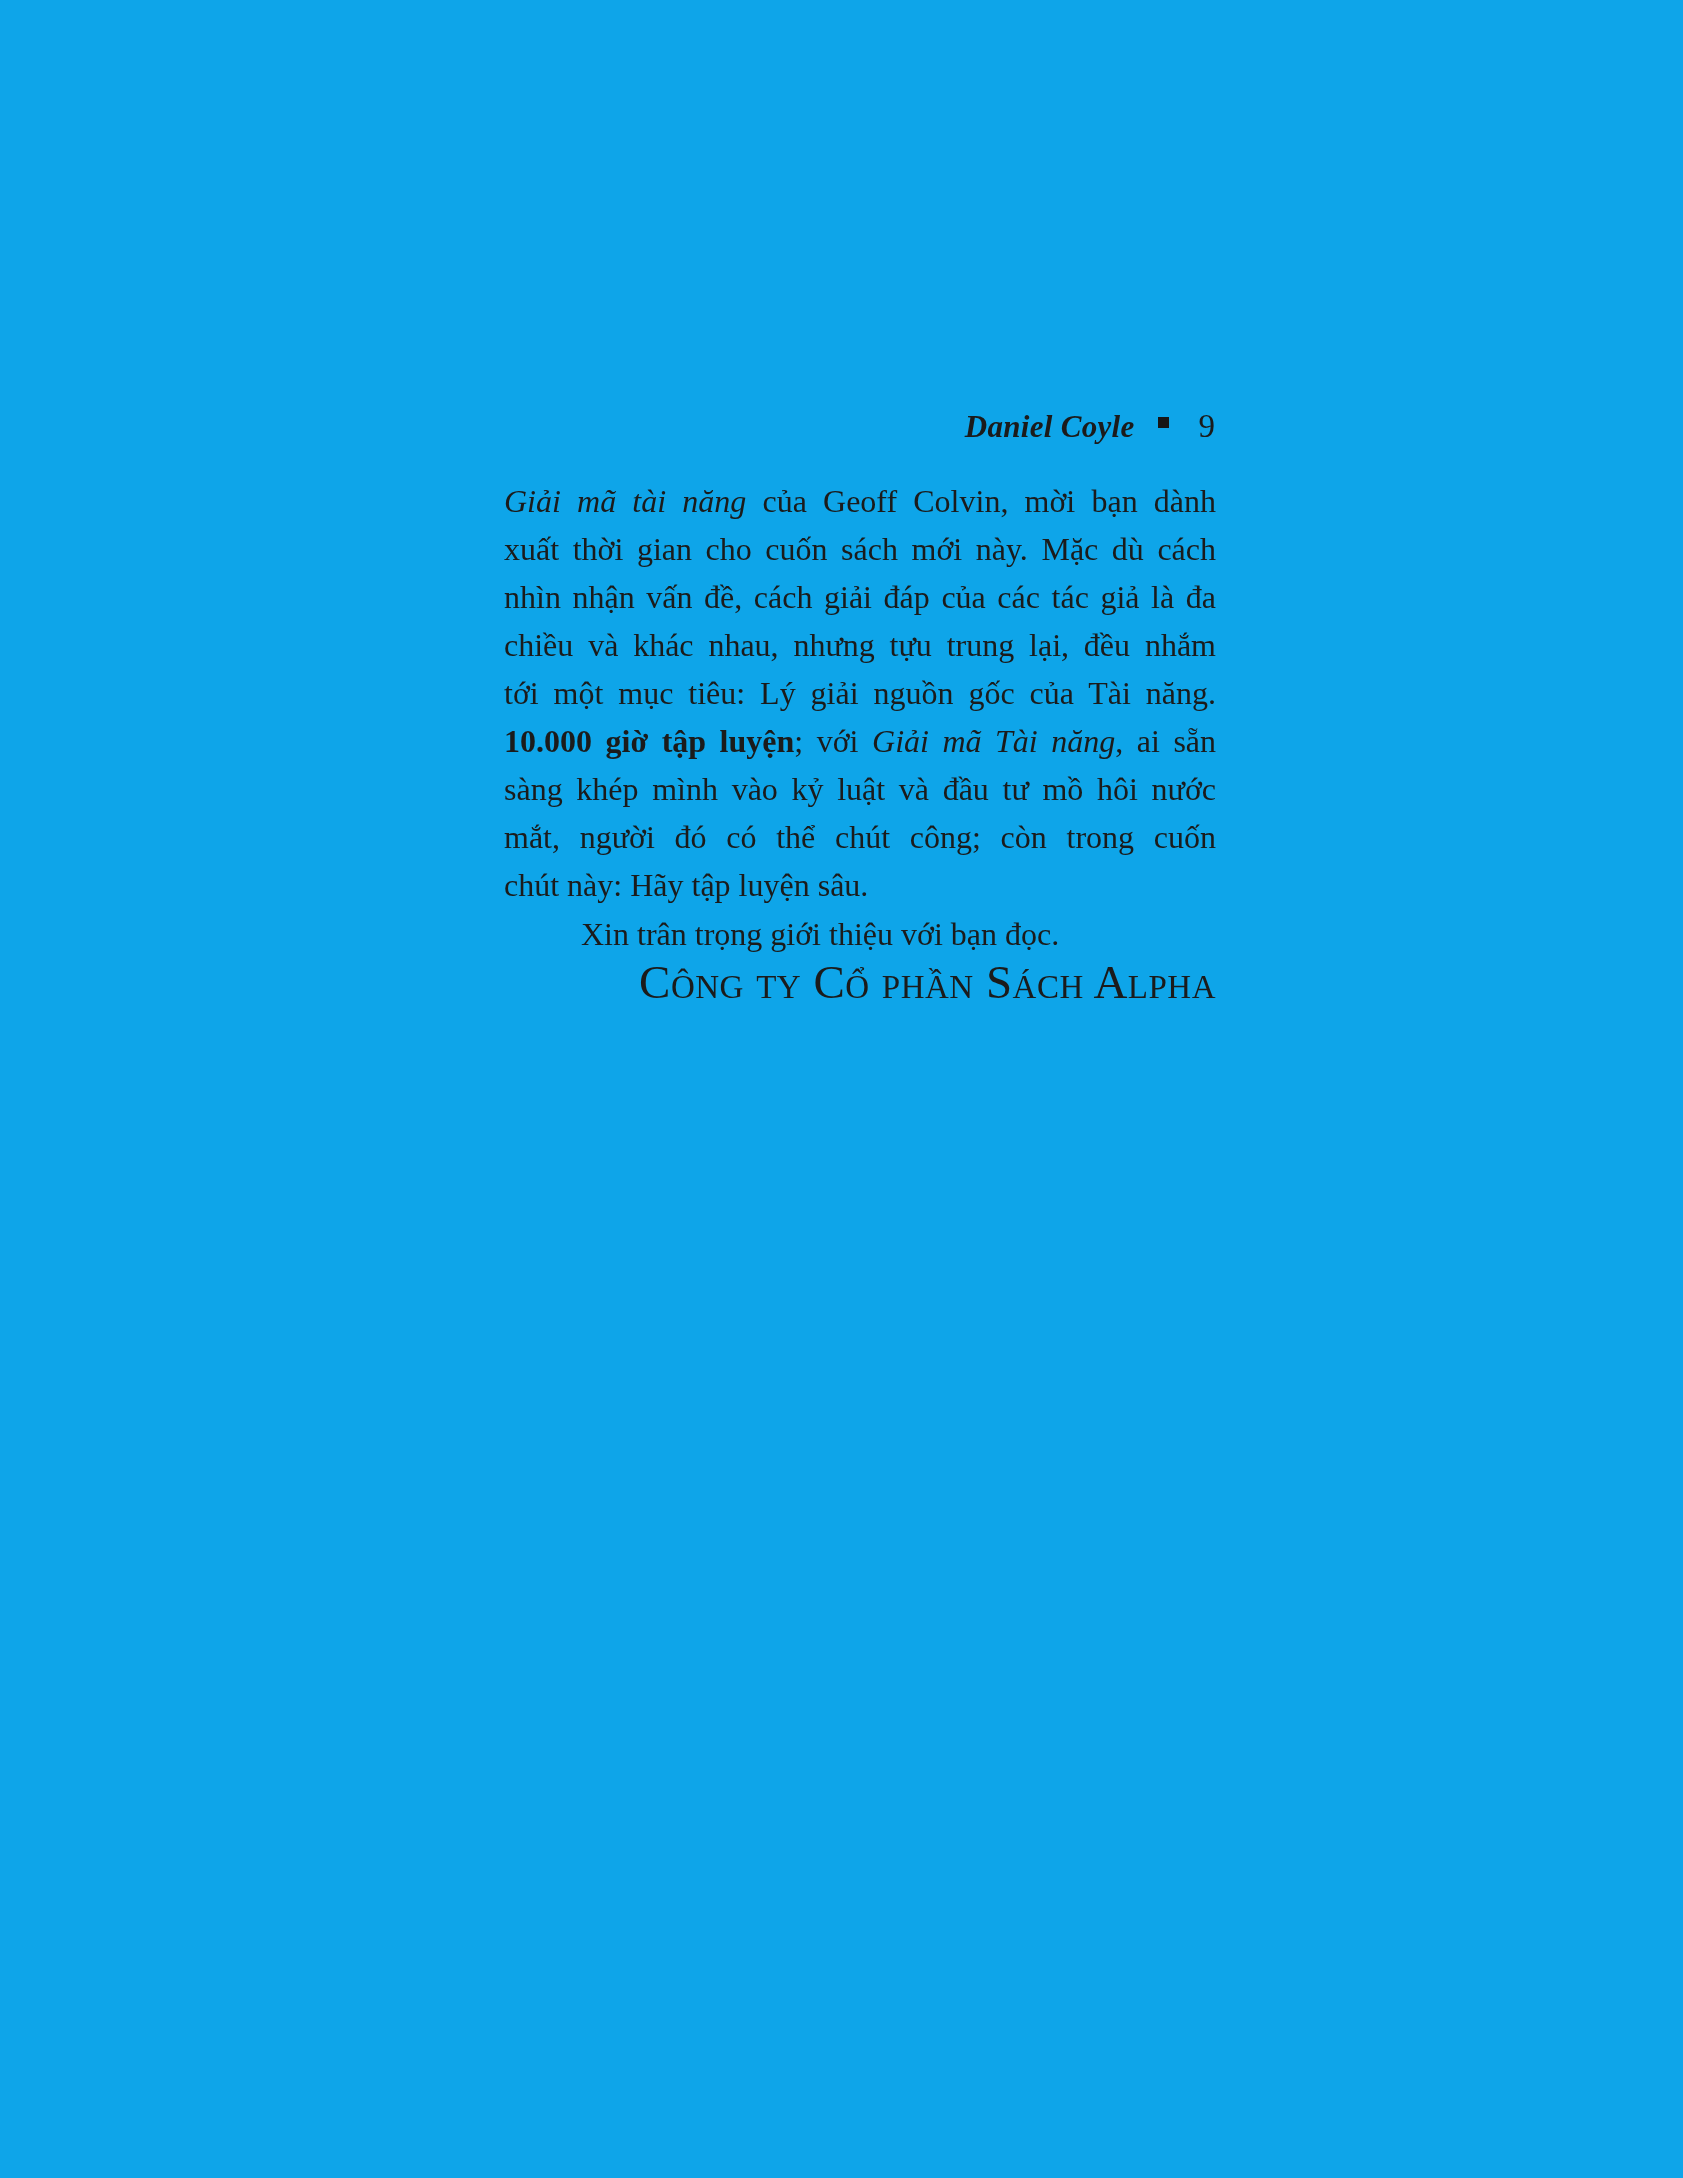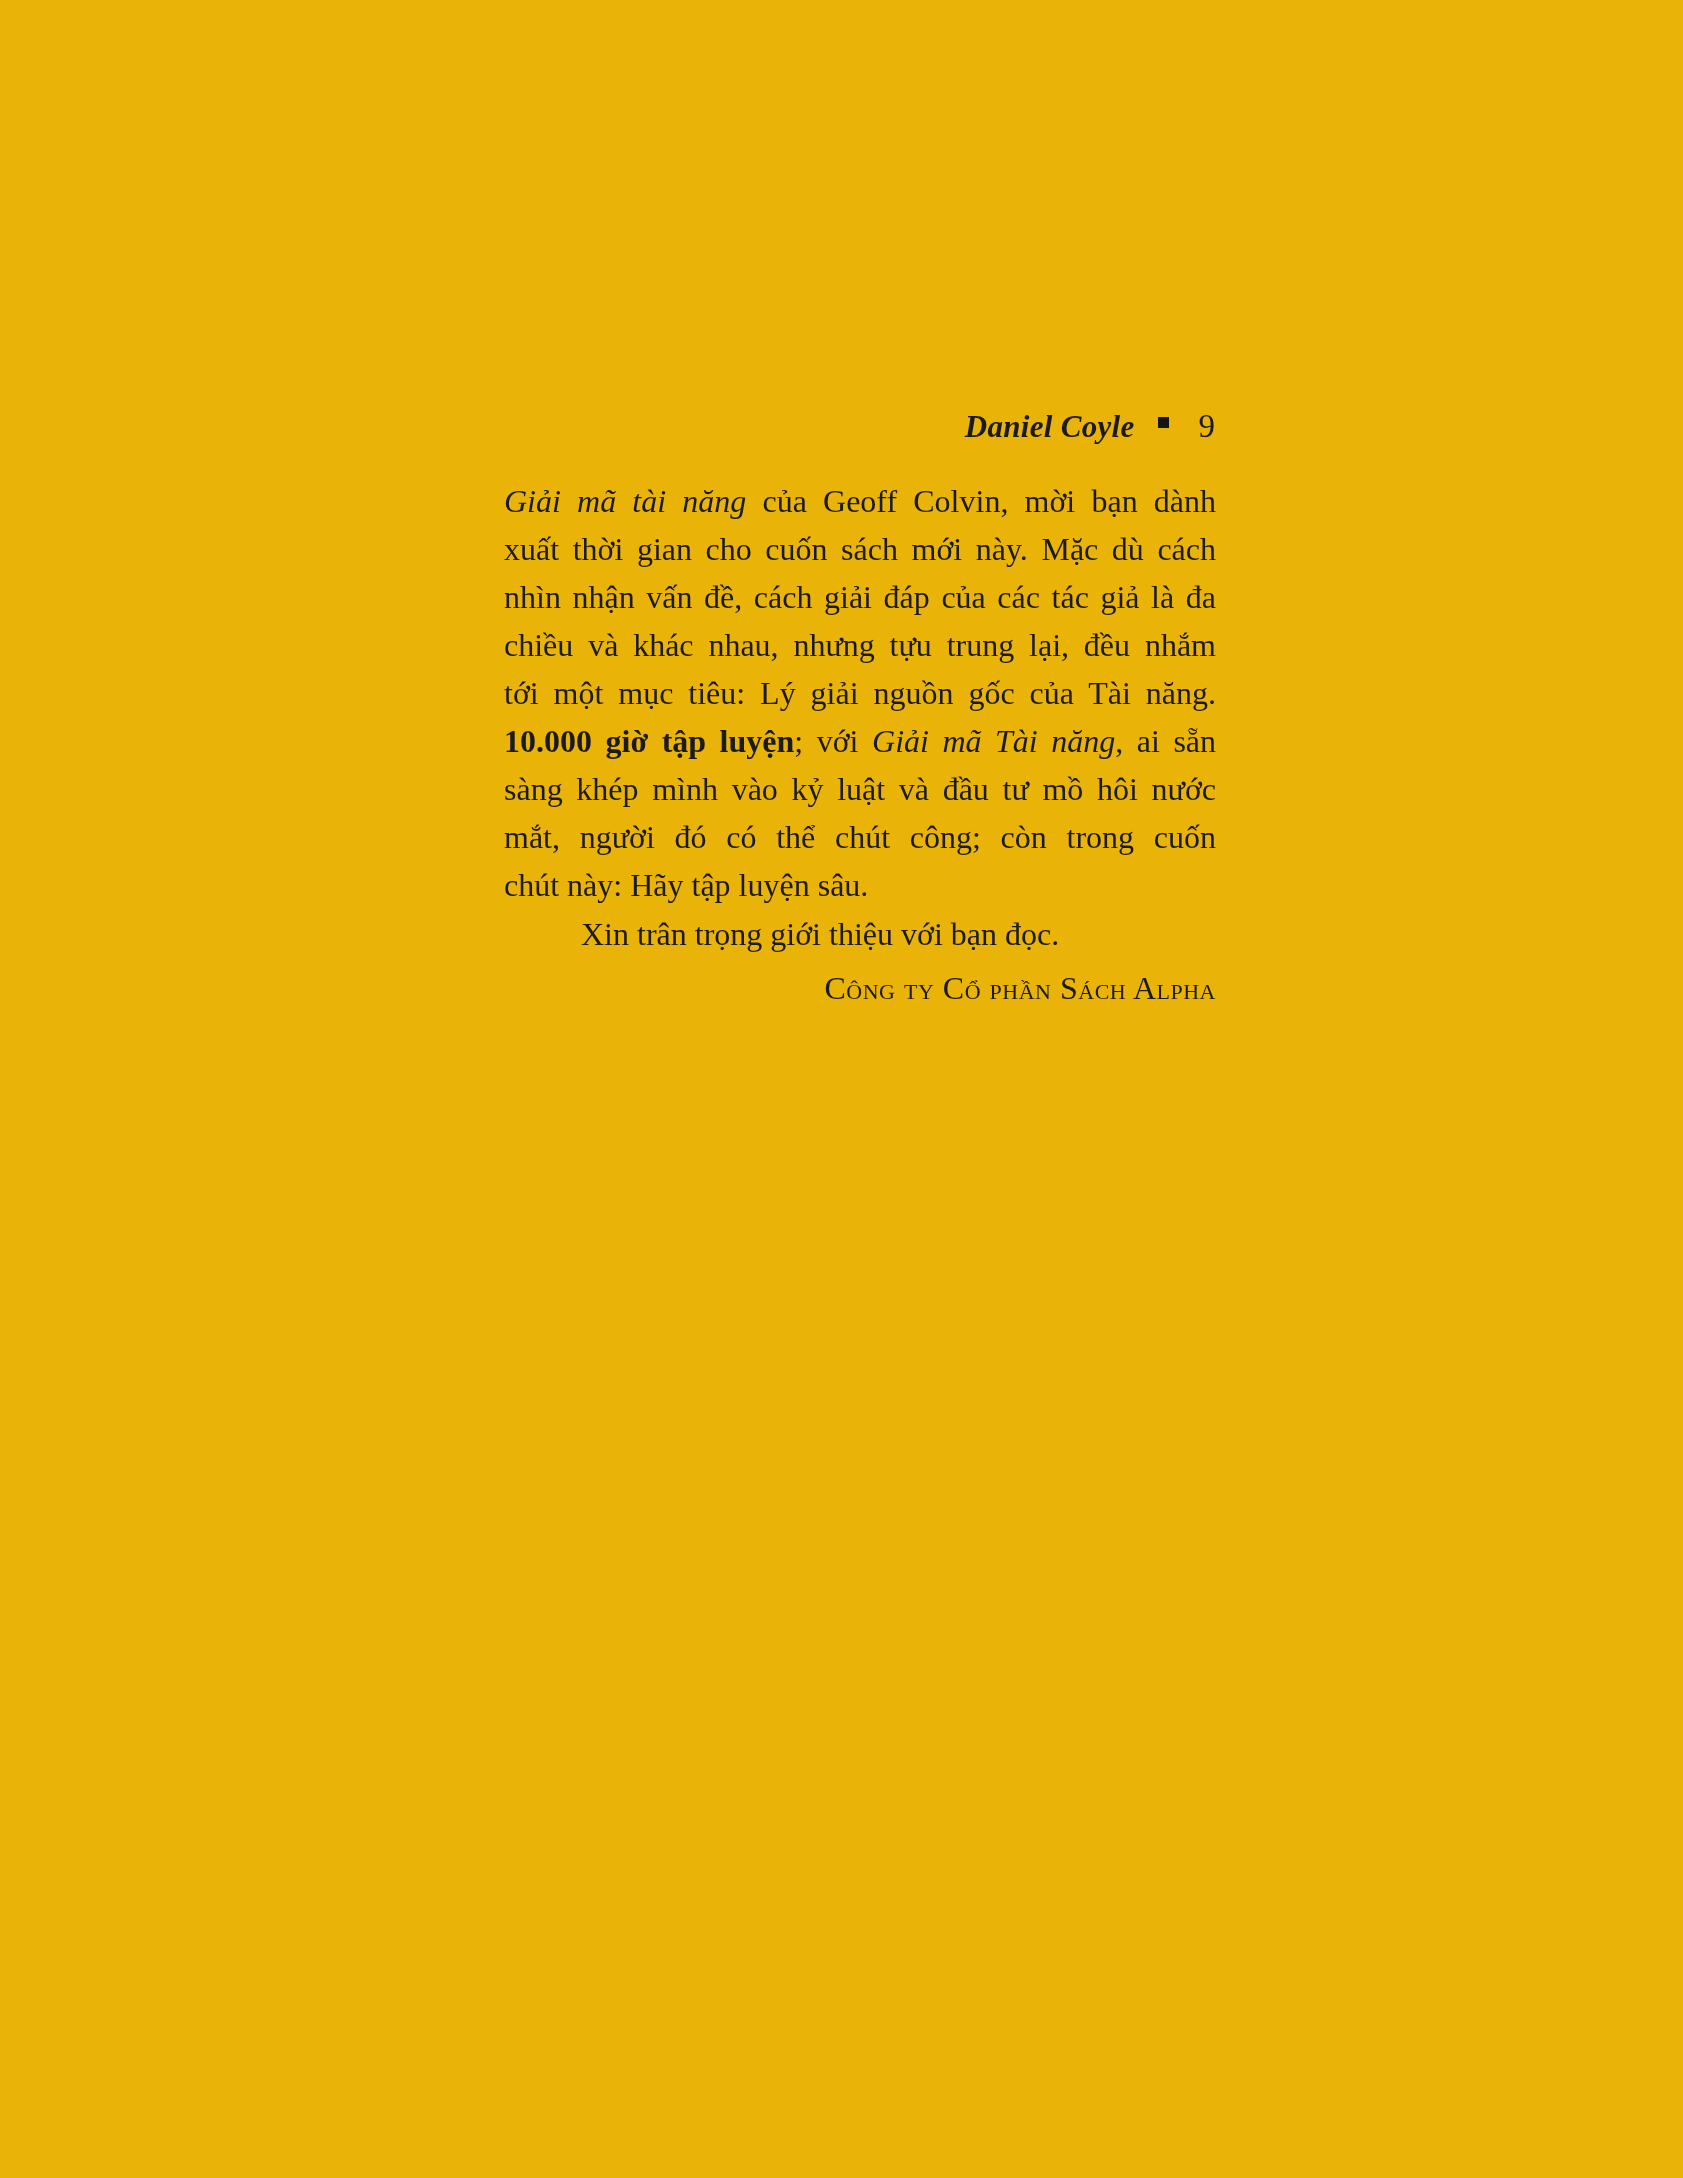--- a/index.html
+++ b/index.html
@@ -11,21 +11,21 @@
     width: 1683px;
     height: 2178px;
     position: relative;
     overflow: hidden;
     font-family: "Liberation Serif", "DejaVu Serif", serif;
     color: #1b1b1b;
   }
   .page {
     position: absolute;
     inset: 0;
-    background: #eab308;
+    background: #0ea5e9;
     padding-left: 40px;
   }
   
   .hdr {
     position: absolute;
     top: 402px;
     left: 503px;
     width: 712px;
     height: 48px;
     line-height: 48px;
@@ -67,24 +67,23 @@
     text-align-last: justify;
     text-justify: inter-word;
   }
   .it { font-style: italic; }
   .bd { font-weight: 700; }
   .p2 {
     margin-top: 1px;
     text-indent: 77px;
   }
   .sig {
-    margin-top: 6px;
     text-align: right;
     font-variant: small-caps;
-    font-size: 32px;
+    font-size: 47px;
     letter-spacing: 0.5px;
   }
 </style>
 </head>
 <body>
 
 <div class="page">
 
   <div class="hdr"><span class="author">Daniel Coyle</span><span class="sq"></span><span class="num">9</span></div>
 

